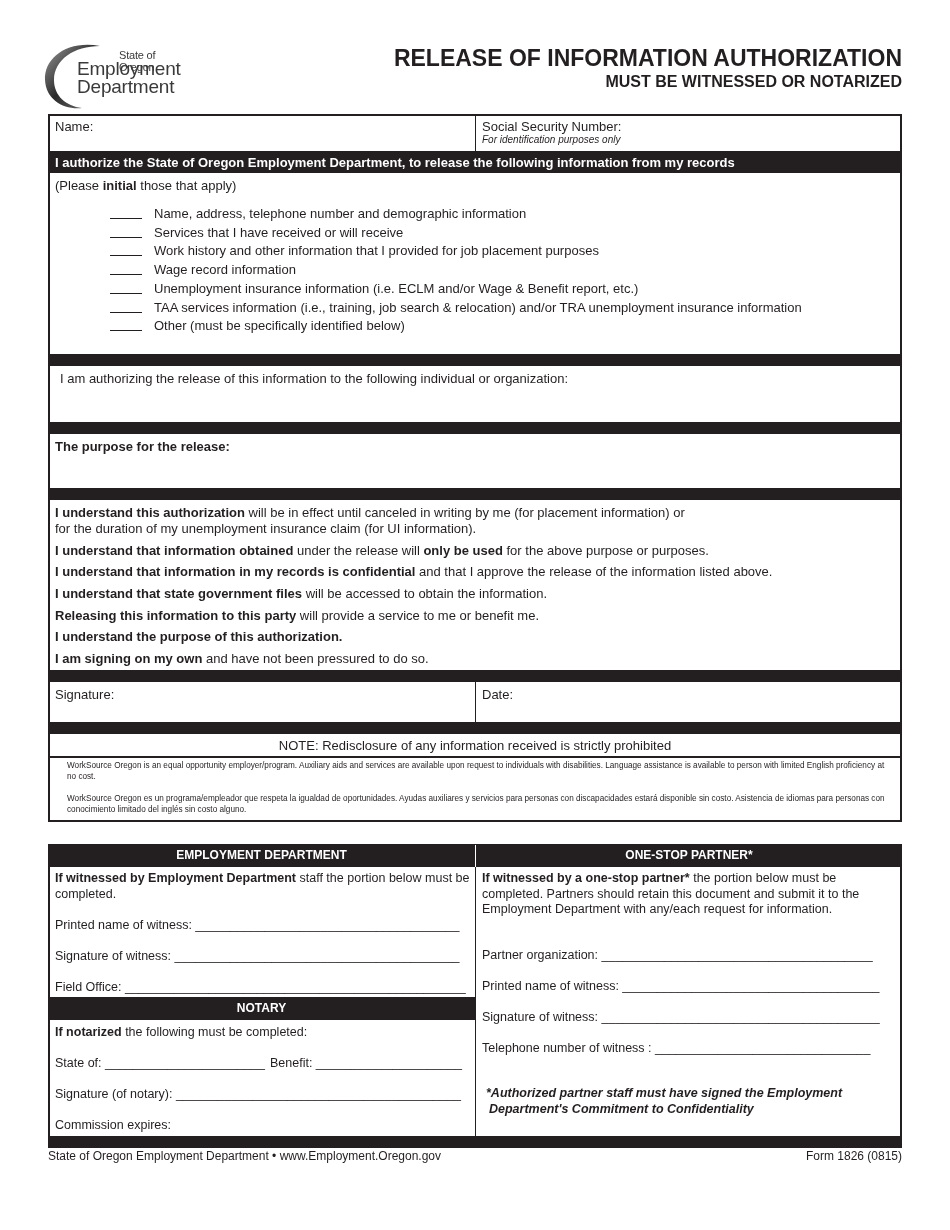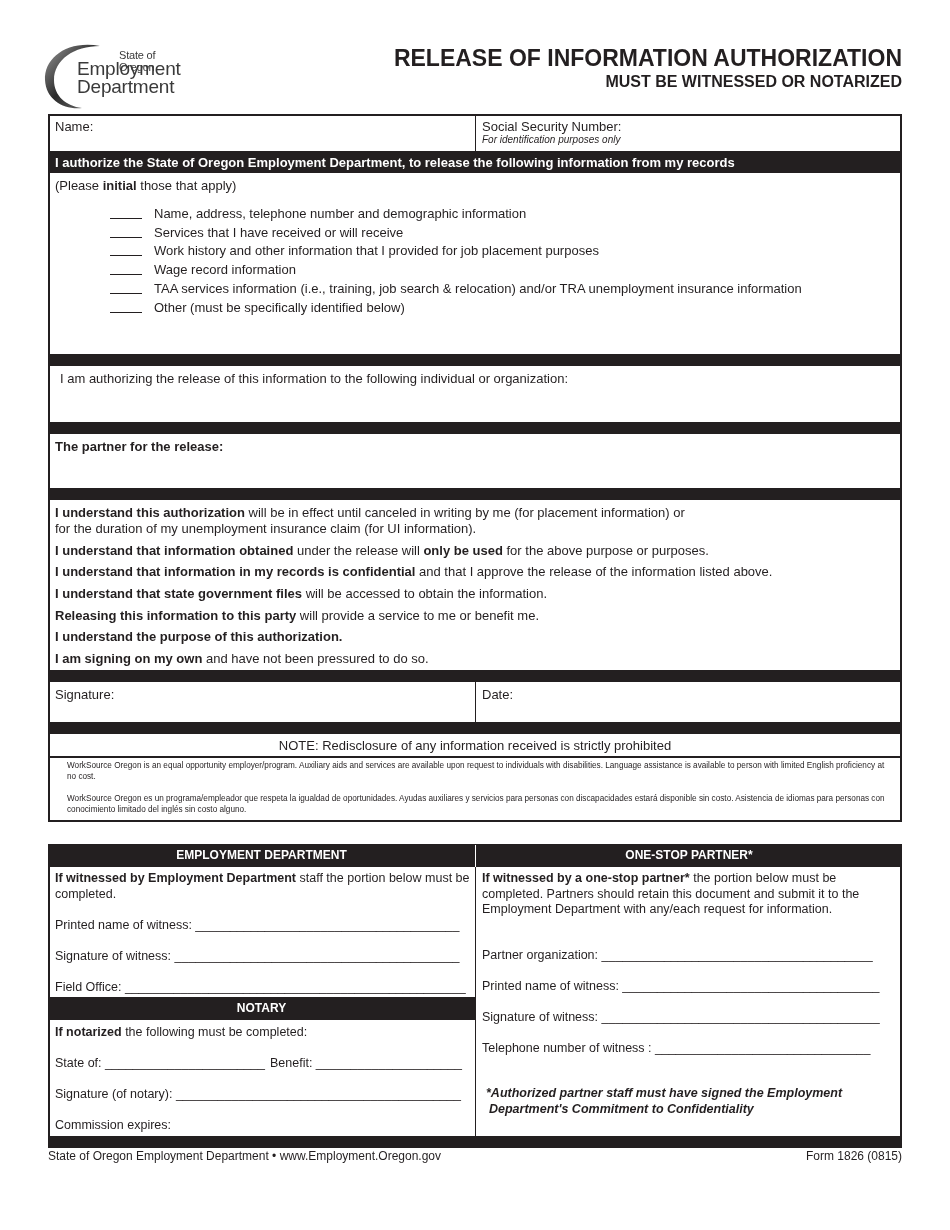--- a/index.html
+++ b/index.html
@@ -84,33 +84,37 @@
   <div class="check-item">
       <span class="blank"></span>
       <span>Work history and other information that I provided for job placement purposes</span>
     </div>
   <div class="check-item">
       <span class="blank"></span>
       <span>Wage record information</span>
     </div>
   <div class="check-item">
       <span class="blank"></span>
+      <span>Unemployment insurance information (i.e. ECLM and/or Wage &amp; Benefit report, etc.)</span>
+    </div>
+  <div class="check-item">
+      <span class="blank"></span>
       <span>TAA services information (i.e., training, job search &amp; relocation) and/or TRA unemployment insurance information</span>
     </div>
   <div class="check-item">
       <span class="blank"></span>
       <span>Other (must be specifically identified below)</span>
     </div>
 </div>
 
 <div class="bar" style="top:354px; height:12px;"></div>
 <div class="cell-label" style="left:60px; top:371px;">I am authorizing the release of this information to the following individual or organization:</div>
 
 <div class="bar" style="top:422px; height:12px;"></div>
-<div class="cell-label" style="left:55px; top:439px; font-weight:bold;">The partner for the release:</div>
+<div class="cell-label" style="left:55px; top:439px; font-weight:bold;">The purpose for the release:</div>
 
 <div class="bar" style="top:488px; height:12px;"></div>
 
 <div class="understand">
   <p><b>I understand this authorization</b><span> will be in effect until canceled in writing by me (for placement information) or</span><br><span>for the duration of my unemployment insurance claim (for UI information).</span></p>
   <p><b>I understand that information obtained</b><span> under the release will </span><b>only be used</b><span> for the above purpose or purposes.</span></p>
   <p><b>I understand that information in my records is confidential</b><span> and that I approve the release of the information listed above.</span></p>
   <p><b>I understand that state government files</b><span> will be accessed to obtain the information.</span></p>
   <p><b>Releasing this information to this party</b><span> will provide a service to me or benefit me.</span></p>
   <p><b>I understand the purpose of this authorization.</b></p>

